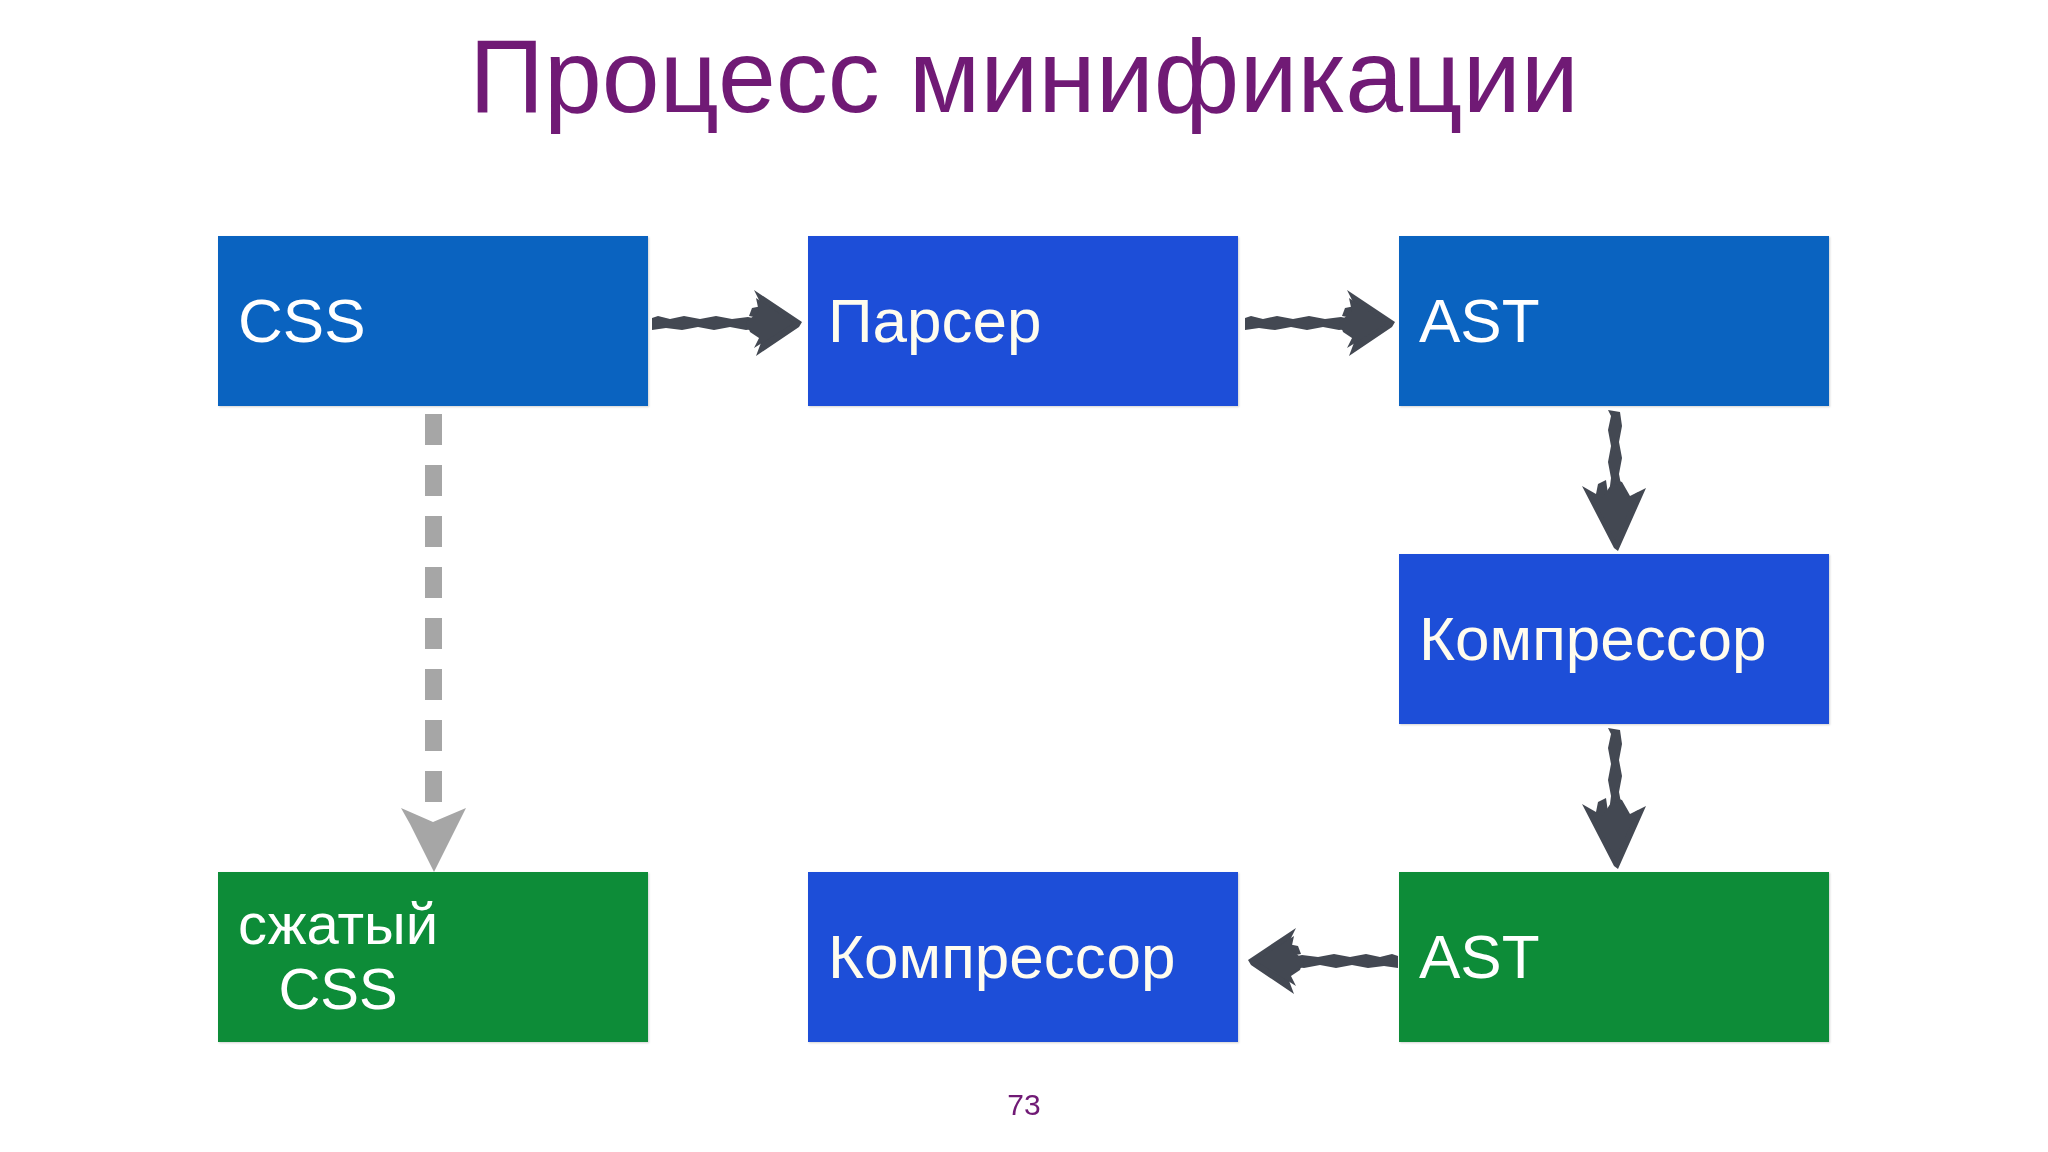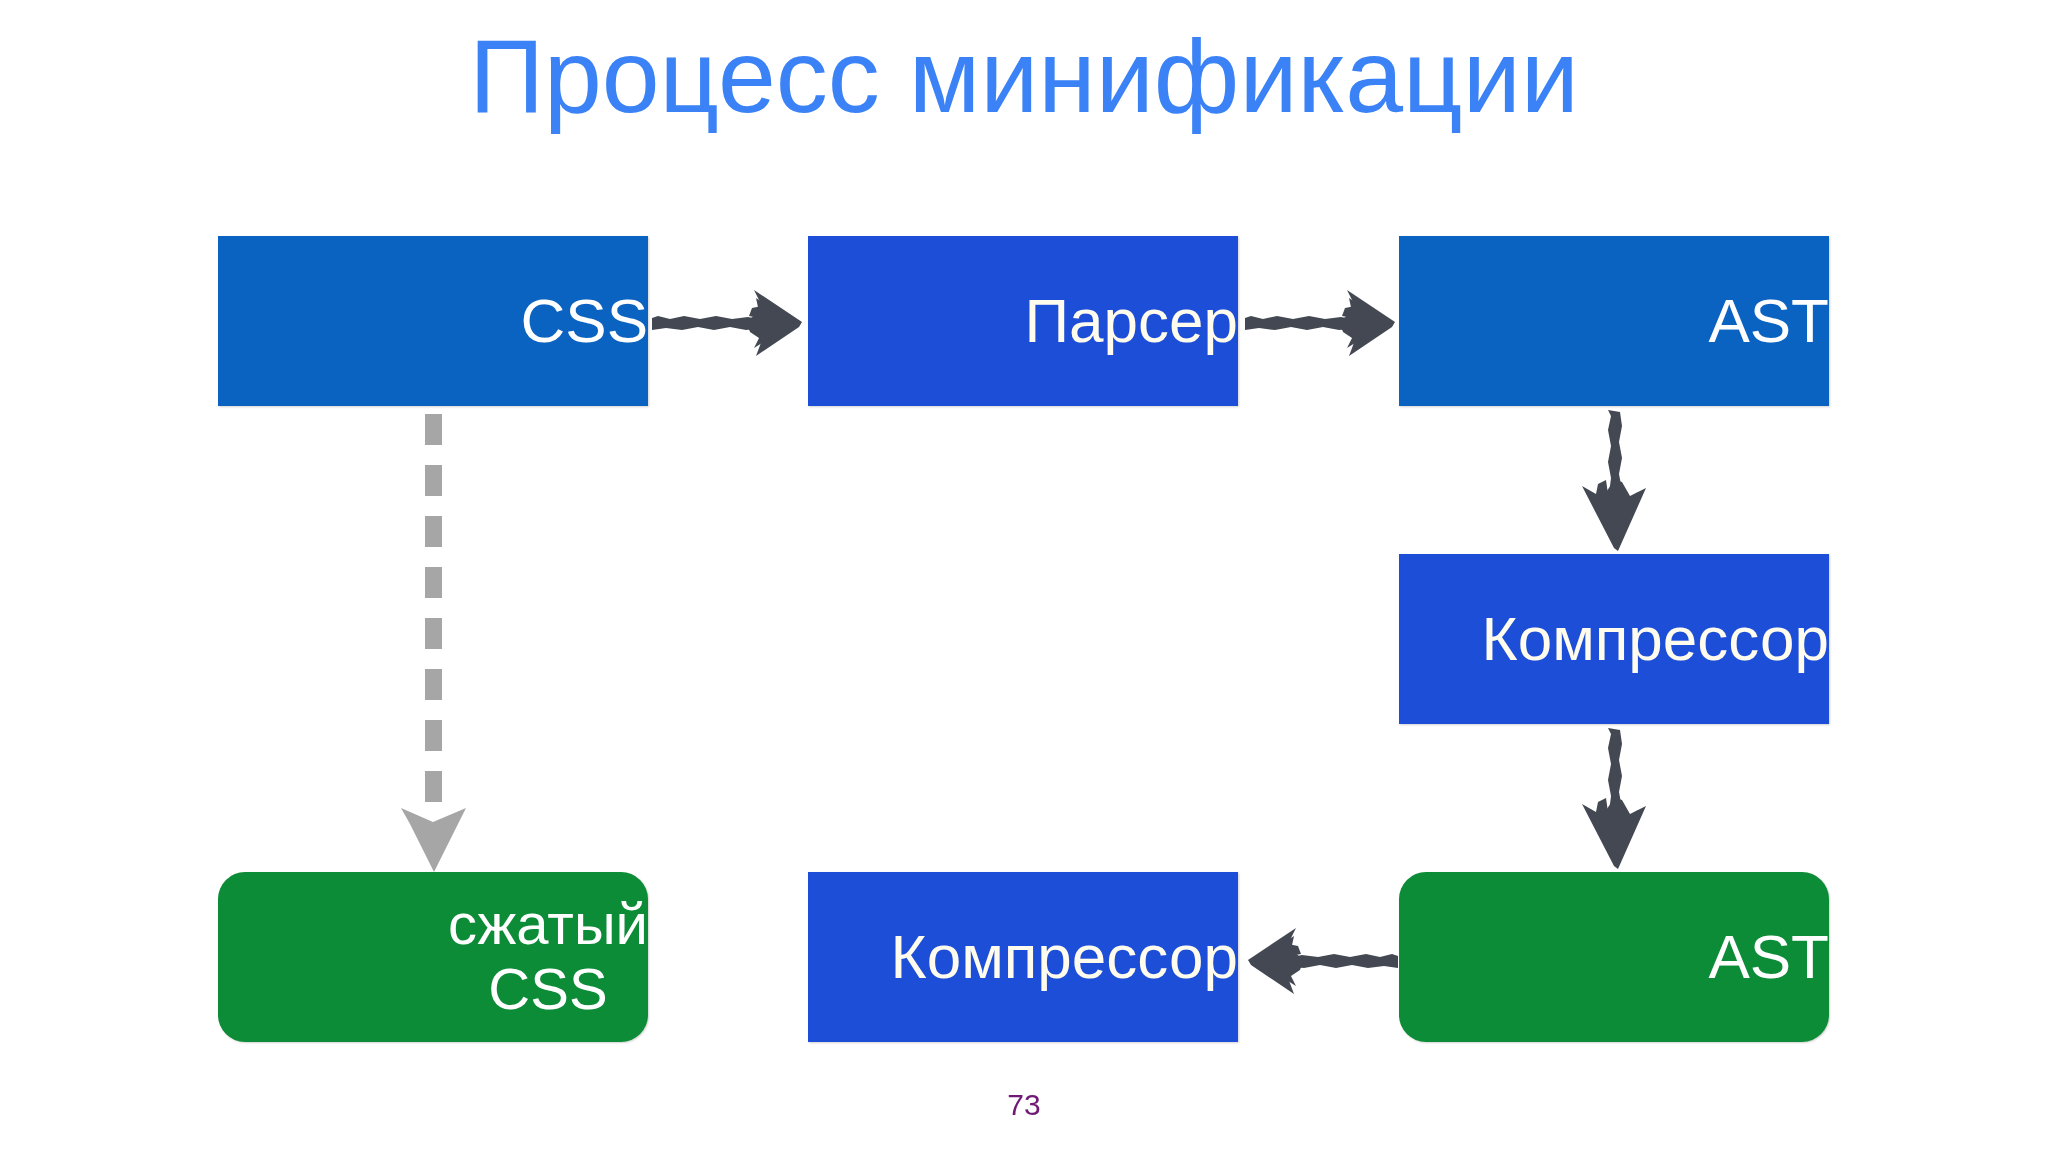--- a/index.html
+++ b/index.html
@@ -20,43 +20,44 @@
   .slide-title {
     position: absolute;
     left: 0;
     top: 14px;
     width: 2048px;
     text-align: center;
     font-family: "Liberation Sans", sans-serif;
     font-size: 104px;
     font-weight: 400;
     line-height: 1.2;
-    color: #3b82f6;
+    color: #701a75;
     letter-spacing: 0px;
     white-space: nowrap;
   }
 
   
   .node {
     position: absolute;
     display: flex;
     align-items: center;
-    justify-content: flex-end;
+    justify-content: flex-start;
     text-align: center;
     box-sizing: border-box;
     font-family: "Liberation Sans", sans-serif;
     font-weight: 400;
     line-height: 1.12;
     box-shadow: 1px 1px 2px rgba(0,0,0,0.18);
+    padding-left: 20px;
   }
   .node .node-label { display: block; }
 
   .node.blue  { background: #0A63C0; color: #ffffff; }
   .node.gold  { background: #1d4ed8; color: #FFFCEE; }
-  .node.green { background: #0D8C38; color: #ffffff; border-radius: 27px; }
+  .node.green { background: #0D8C38; color: #ffffff; }
 
   
   #node-css        { left: 218px;  top: 236px;  width: 430px; height: 170px; font-size: 62px; }
   #node-parser     { left: 808px;  top: 236px;  width: 430px; height: 170px; font-size: 62px; }
   #node-ast-top    { left: 1399px; top: 236px;  width: 430px; height: 170px; font-size: 62px; }
   #node-compressor { left: 1399px; top: 554px;  width: 430px; height: 170px; font-size: 62px; }
   #node-ast-bottom { left: 1399px; top: 872px;  width: 430px; height: 170px; font-size: 62px; }
   #node-translator { left: 808px;  top: 872px;  width: 430px; height: 170px; font-size: 62px; }
   #node-min-css    { left: 218px;  top: 872px;  width: 430px; height: 170px; font-size: 58px; }
 

